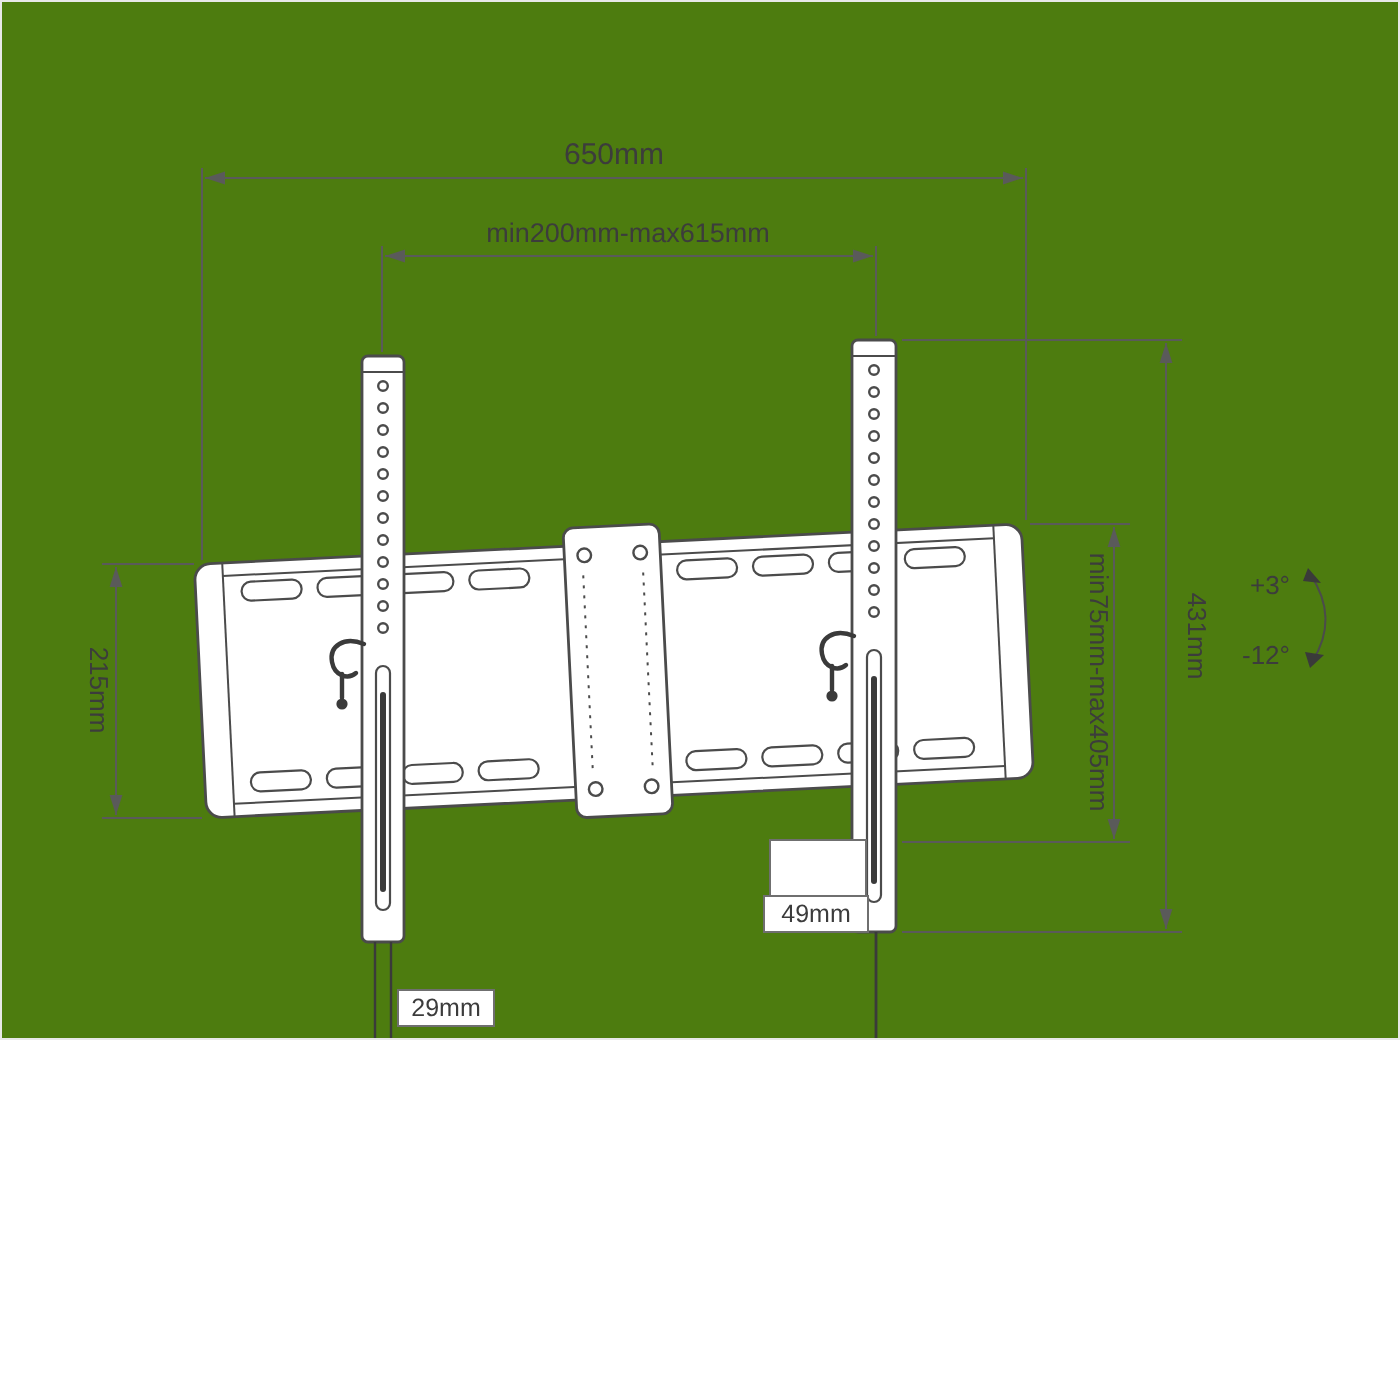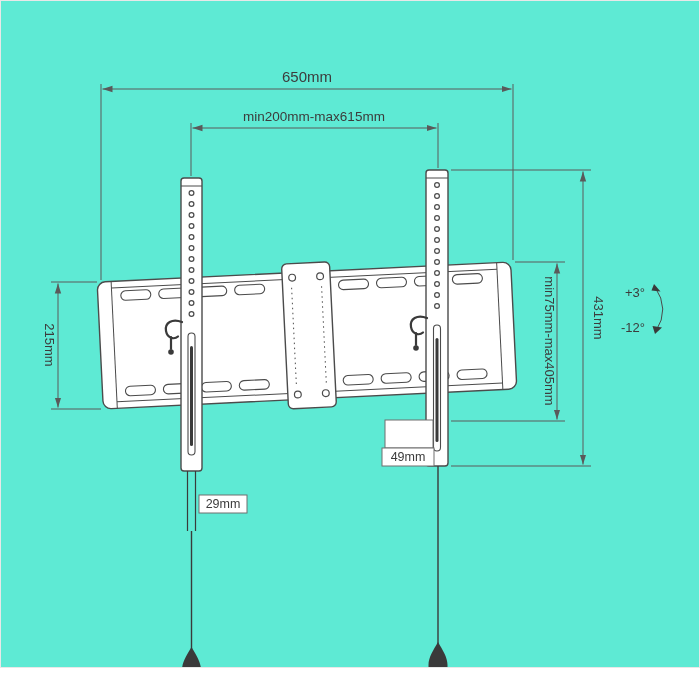--- a/index.html
+++ b/index.html
@@ -1,16 +1,16 @@
 <!DOCTYPE html>
 <html><head>
 <meta charset="utf-8">
 <style>
   html,body{margin:0;padding:0;background:#ffffff;}
-  .canvas{position:relative;width:700px;height:668px;background:#5eead4;
+  .canvas{position:relative;width:700px;height:520px;background:#4d7c0f;
           border:1px solid #e8e8e8;box-sizing:border-box;overflow:hidden;}
   svg{display:block;}
   .part{fill:#ffffff;stroke:#4b4b4b;stroke-width:1.4;}
   .ln{stroke:#4b4b4b;stroke-width:1.4;fill:none;}
   .thin{stroke-width:1;}
   .slot{fill:#ffffff;stroke:#4b4b4b;stroke-width:1.1;}
   .hole{fill:#ffffff;stroke:#4b4b4b;stroke-width:1.2;}
   .dim{stroke:#5a5a5a;stroke-width:1;fill:none;}
   .box{fill:#ffffff;stroke:#6f6f6f;stroke-width:1;}
   .dk{stroke:#3a3a3a;stroke-width:1.2;fill:none;}

